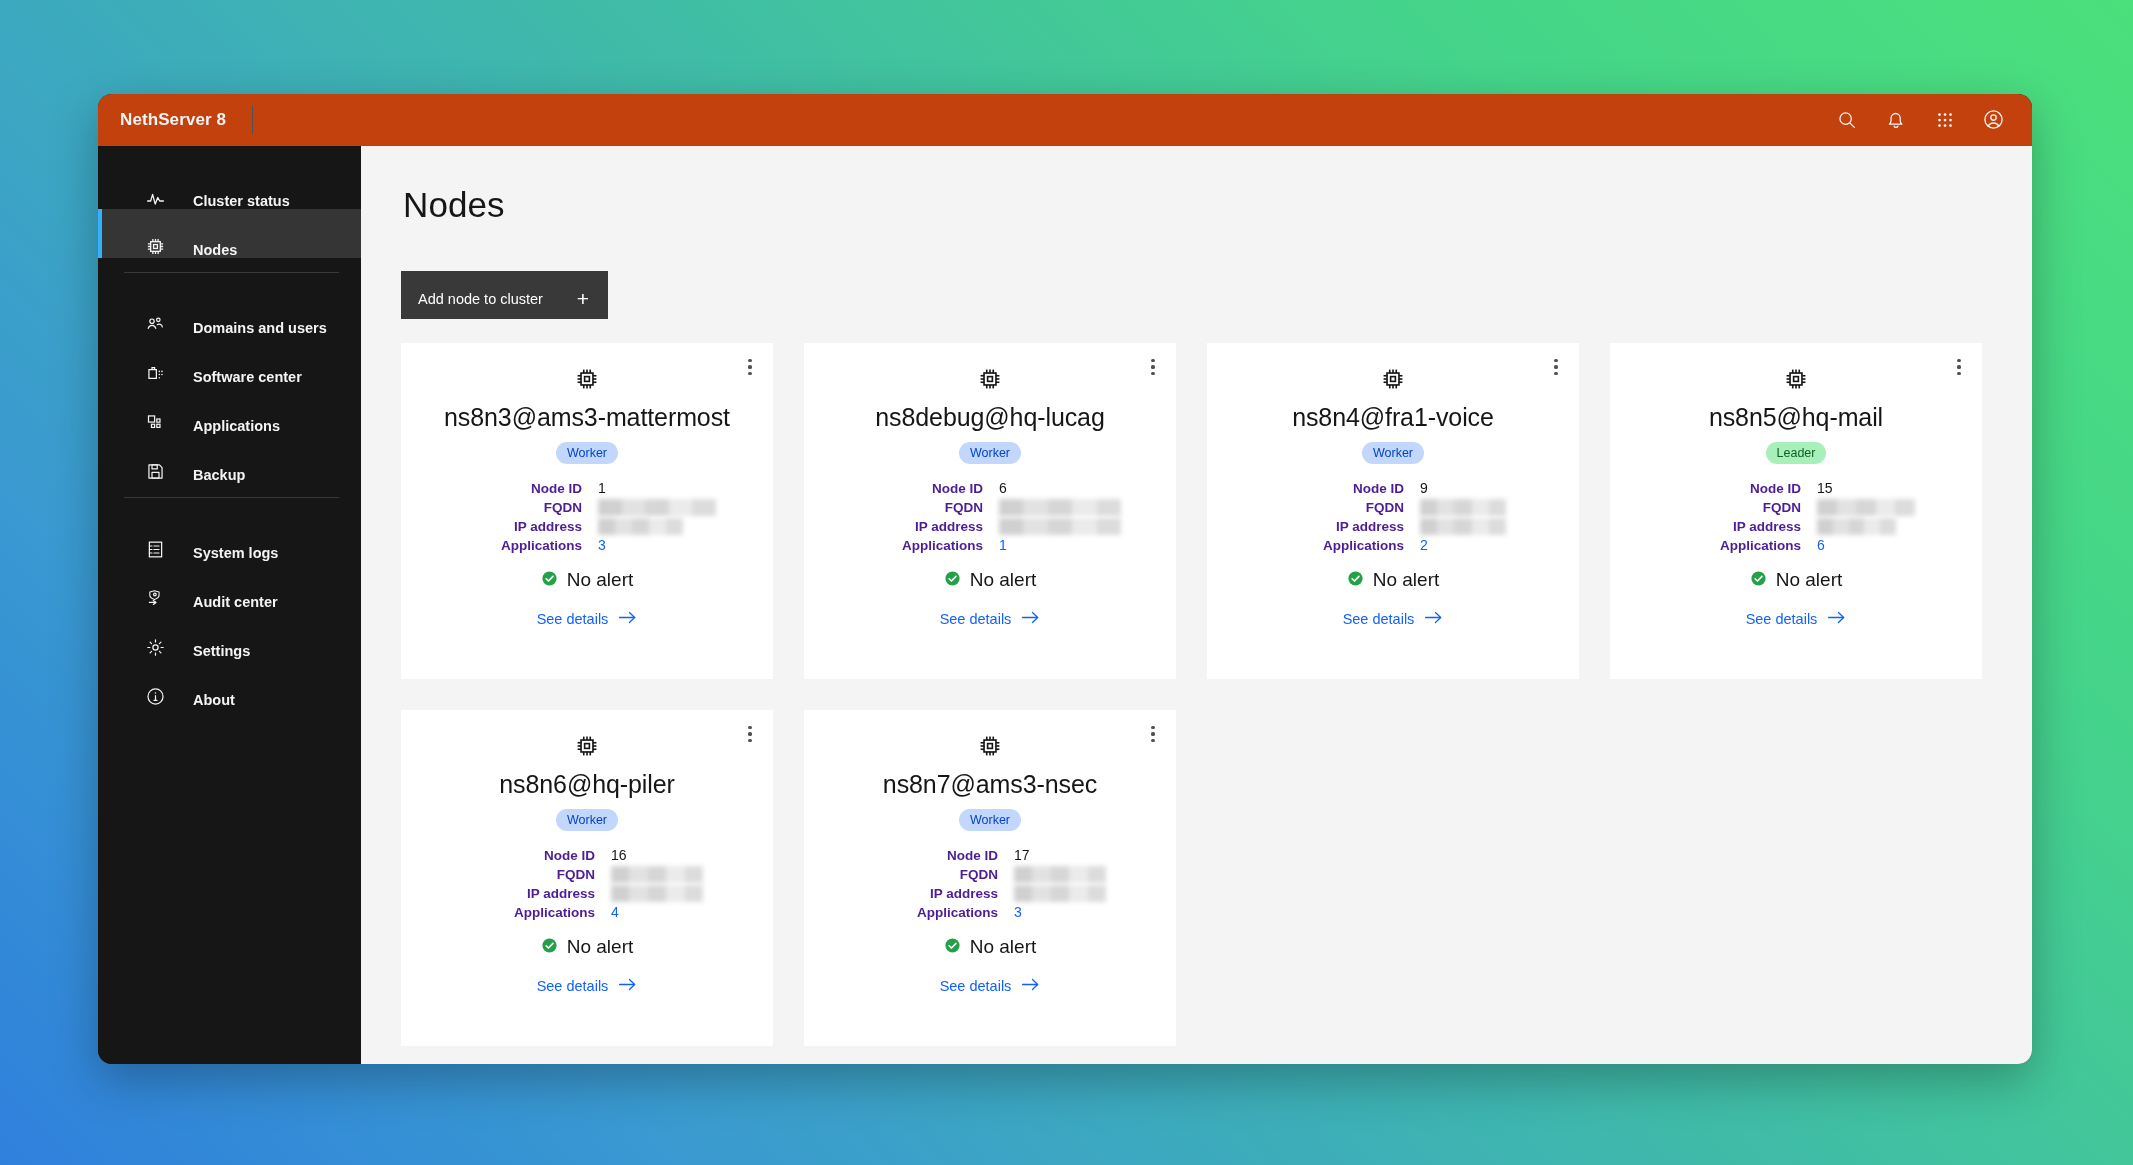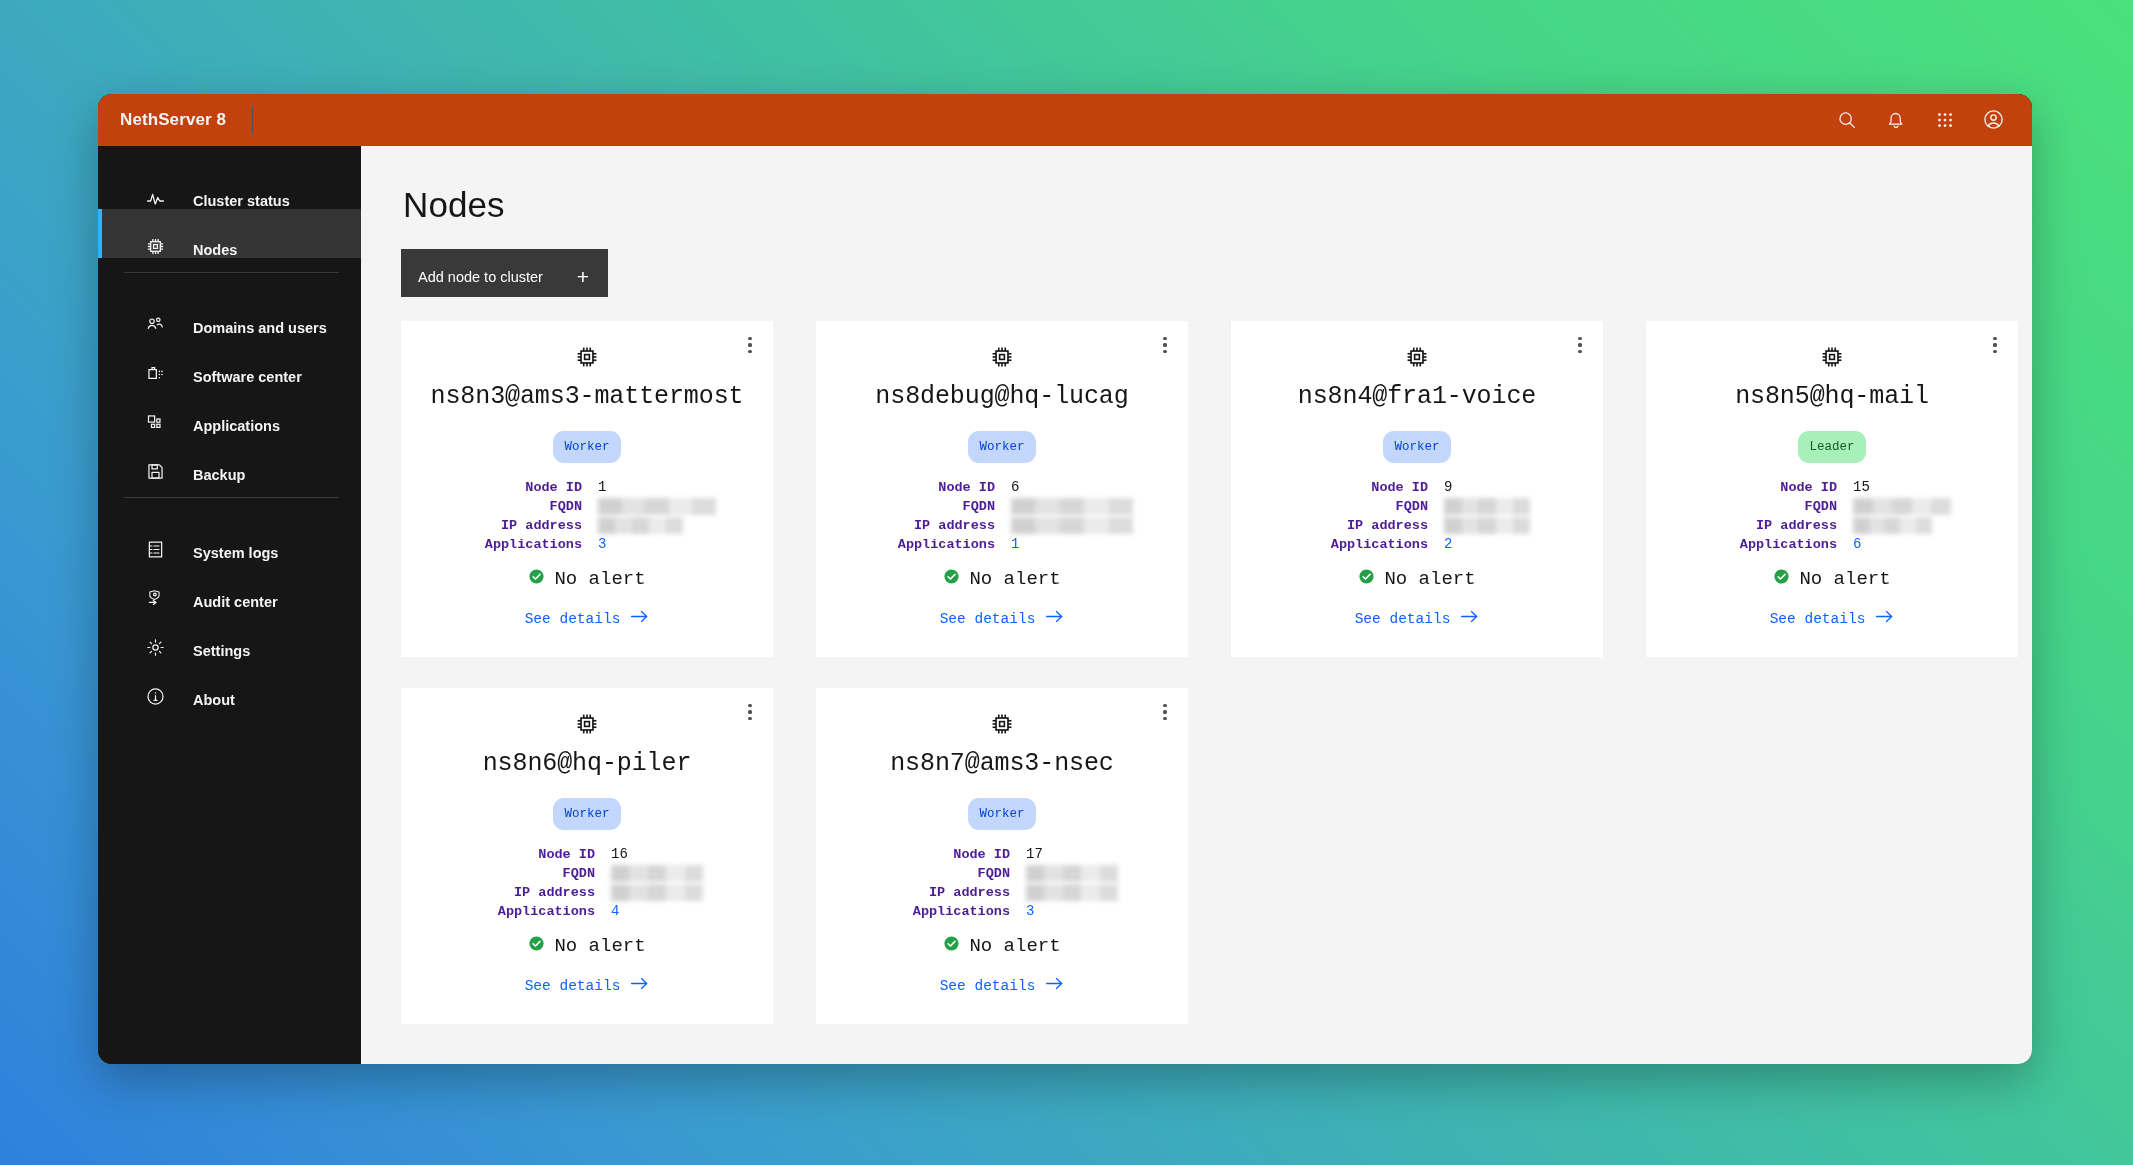--- a/index.html
+++ b/index.html
@@ -130,21 +130,21 @@
   }
   .page-title {
     font-size: 35px;
     font-weight: 400;
     color: #161616;
     letter-spacing: 0.1px;
     margin: 9px 0 0 2px;
   }
 
   .add-node-btn {
-    margin-top: 24px;
+    margin-top: 46px;
     width: 207px;
     height: 48px;
     background: #393939;
     color: #ffffff;
     border: none;
     display: flex;
     align-items: center;
     justify-content: space-between;
     padding: 7px 16px 0 17px;
     font-size: 14.5px;
@@ -157,22 +157,21 @@
     line-height: 1;
     font-weight: 300;
     margin-right: 3px;
   }
 
   
   .cards-grid {
     margin-top: 24px;
     display: grid;
     grid-template-columns: repeat(4, 372px);
-    gap: 43px;
-    font-family: Liberation Mono, monospace;
+    gap: 31px;
   }
   .node-card {
     background: #ffffff;
     height: 336px;
     position: relative;
     padding: 20px 16px 0 16px;
     display: flex;
     flex-direction: column;
     align-items: center;
   }
@@ -198,22 +197,22 @@
   .card-title {
     font-size: 25px;
     font-weight: 400;
     color: #161616;
     margin-top: 7px;
     text-align: center;
     letter-spacing: -0.1px;
     white-space: nowrap;
   }
   .badge {
-    margin-top: 20px;
-    height: 32px;
+    margin-top: 10px;
+    height: 22px;
     padding: 0 11px;
     border-radius: 11px;
     font-size: 12.5px;
     display: flex;
     align-items: center;
     justify-content: center;
   }
   .badge.worker { background: #c2d7fb; color: #0043ce; }
   .badge.leader { background: #a7f0ba; color: #0e6027; }
 

